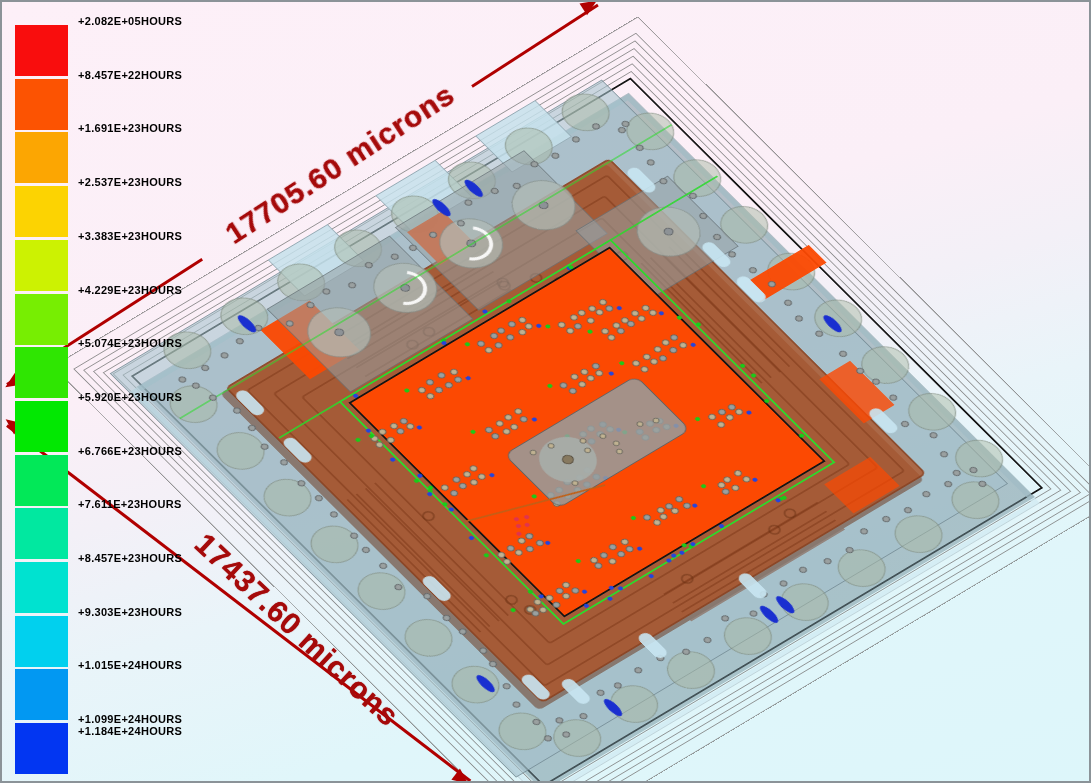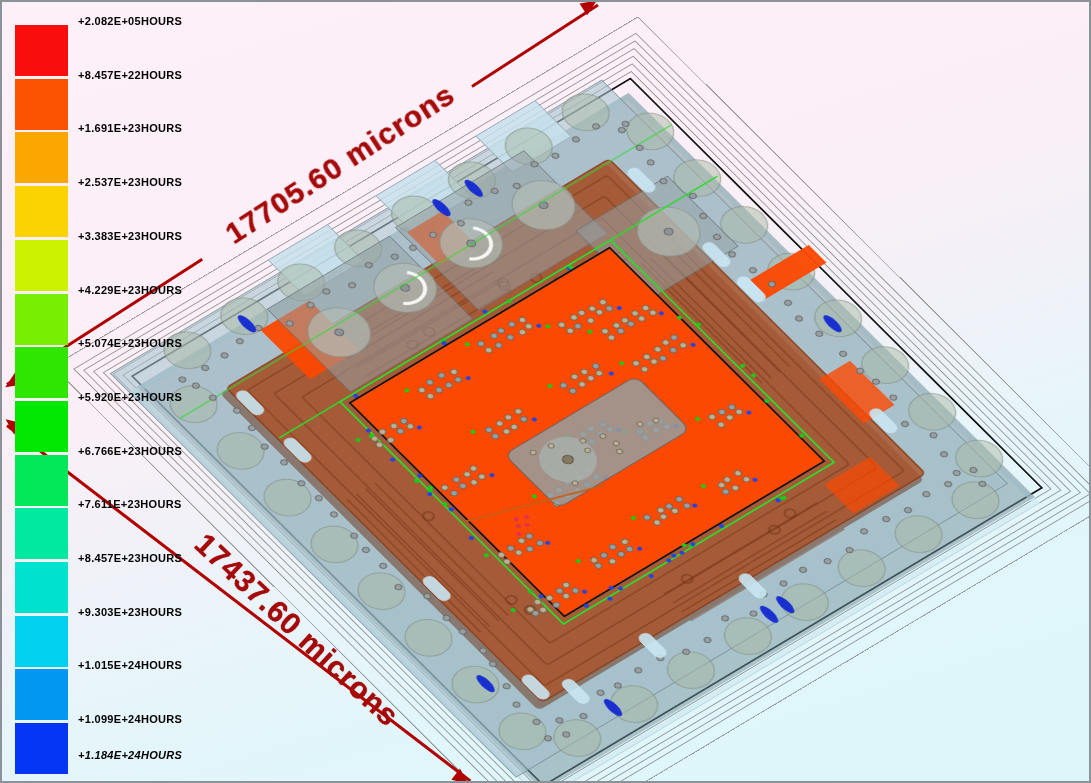--- a/index.html
+++ b/index.html
@@ -525,15 +525,15 @@
       <div class="lg-label" style="top: 227.8px; color: rgb(0, 0, 0);">+3.383E+23HOURS</div>
       <div class="lg-label" style="top: 281.5px; color: rgb(0, 0, 0);">+4.229E+23HOURS</div>
       <div class="lg-label" style="top: 335.2px; color: rgb(0, 0, 0);">+5.074E+23HOURS</div>
       <div class="lg-label" style="top: 388.9px; color: rgb(0, 0, 0);">+5.920E+23HOURS</div>
       <div class="lg-label" style="top: 442.6px; color: rgb(0, 0, 0);">+6.766E+23HOURS</div>
       <div class="lg-label" style="top: 496.3px; color: rgb(0, 0, 0);">+7.611E+23HOURS</div>
       <div class="lg-label" style="top: 550px; color: rgb(0, 0, 0);">+8.457E+23HOURS</div>
       <div class="lg-label" style="top: 603.7px; color: rgb(0, 0, 0);">+9.303E+23HOURS</div>
       <div class="lg-label" style="top: 657.4px; color: rgb(0, 0, 0);">+1.015E+24HOURS</div>
       <div class="lg-label" style="top: 711.1px; color: rgb(0, 0, 0);">+1.099E+24HOURS</div>
-      <div class="lg-label" style="top: 747px; color: rgb(0, 0, 0); font-style: italic;">+1.184E+24HOURS</div>
+      <div class="lg-label" style="top: 723px; color: rgb(0, 0, 0);">+1.184E+24HOURS</div>
     </div>
 </div>
 
 </body></html>

